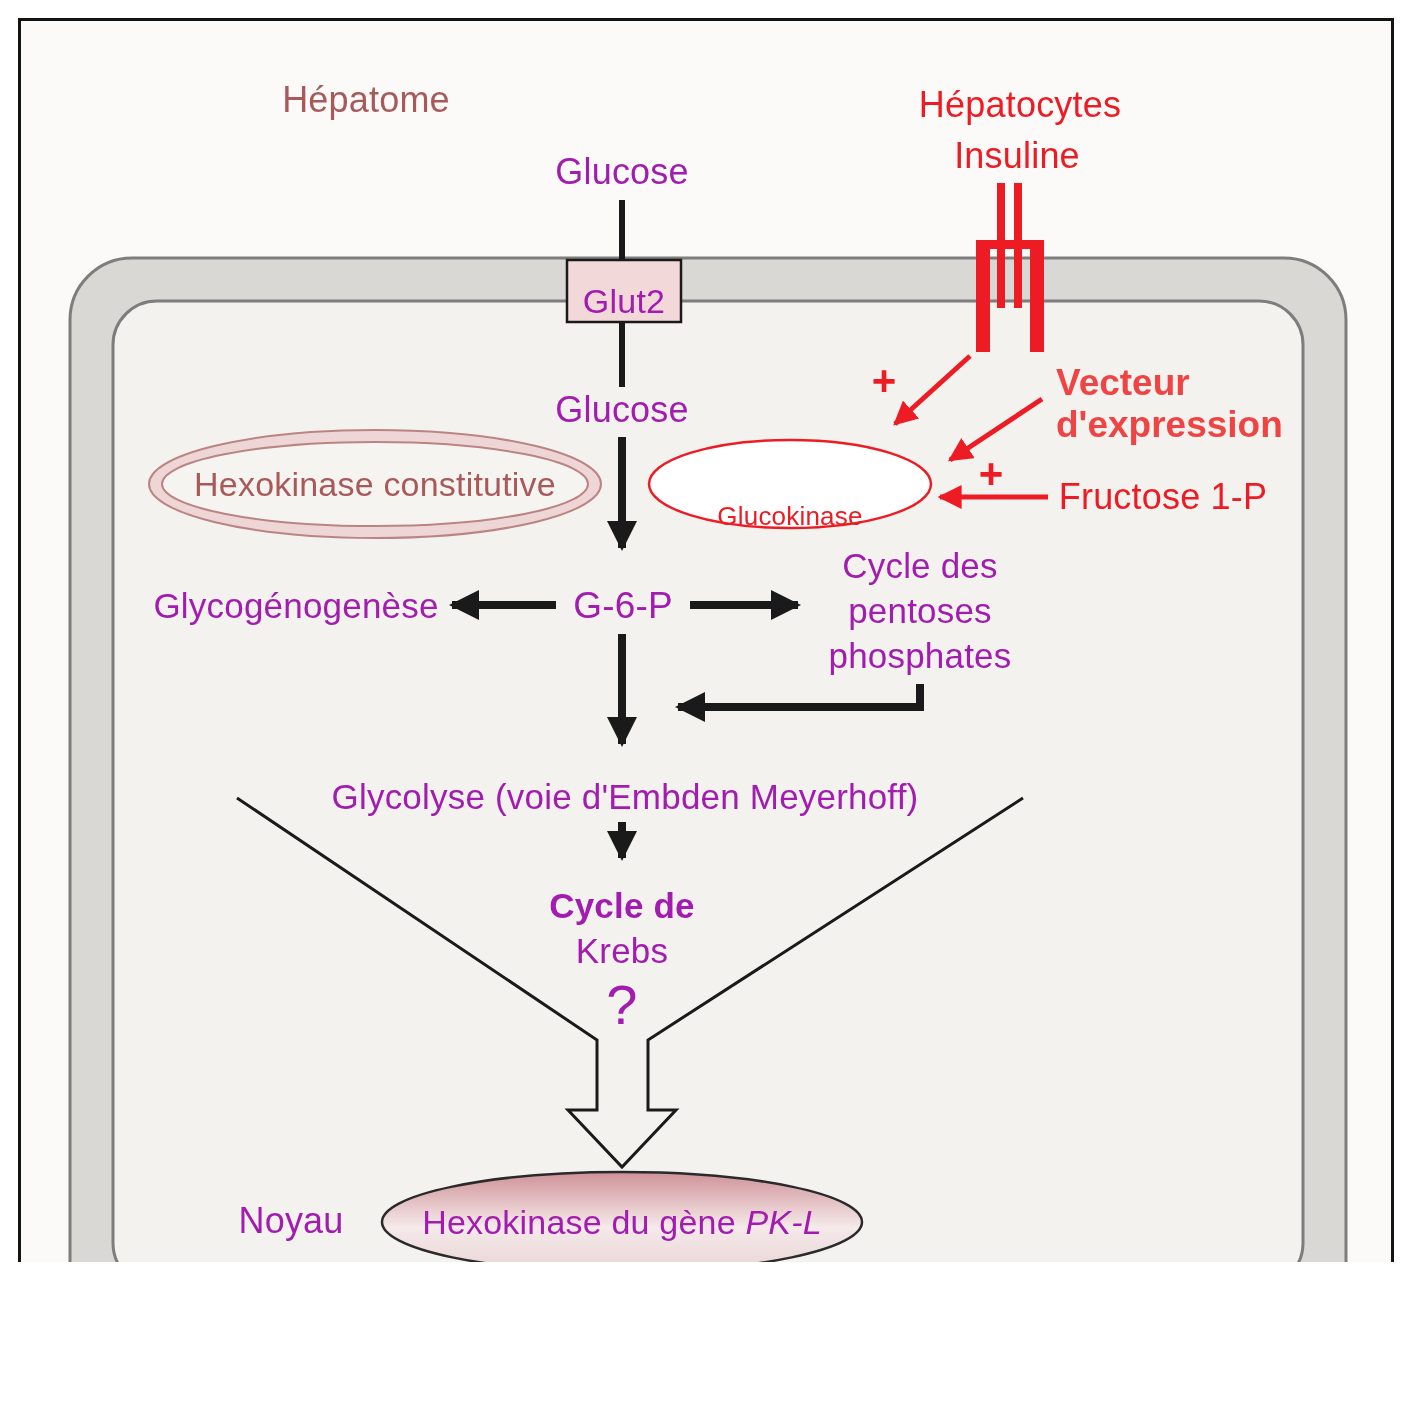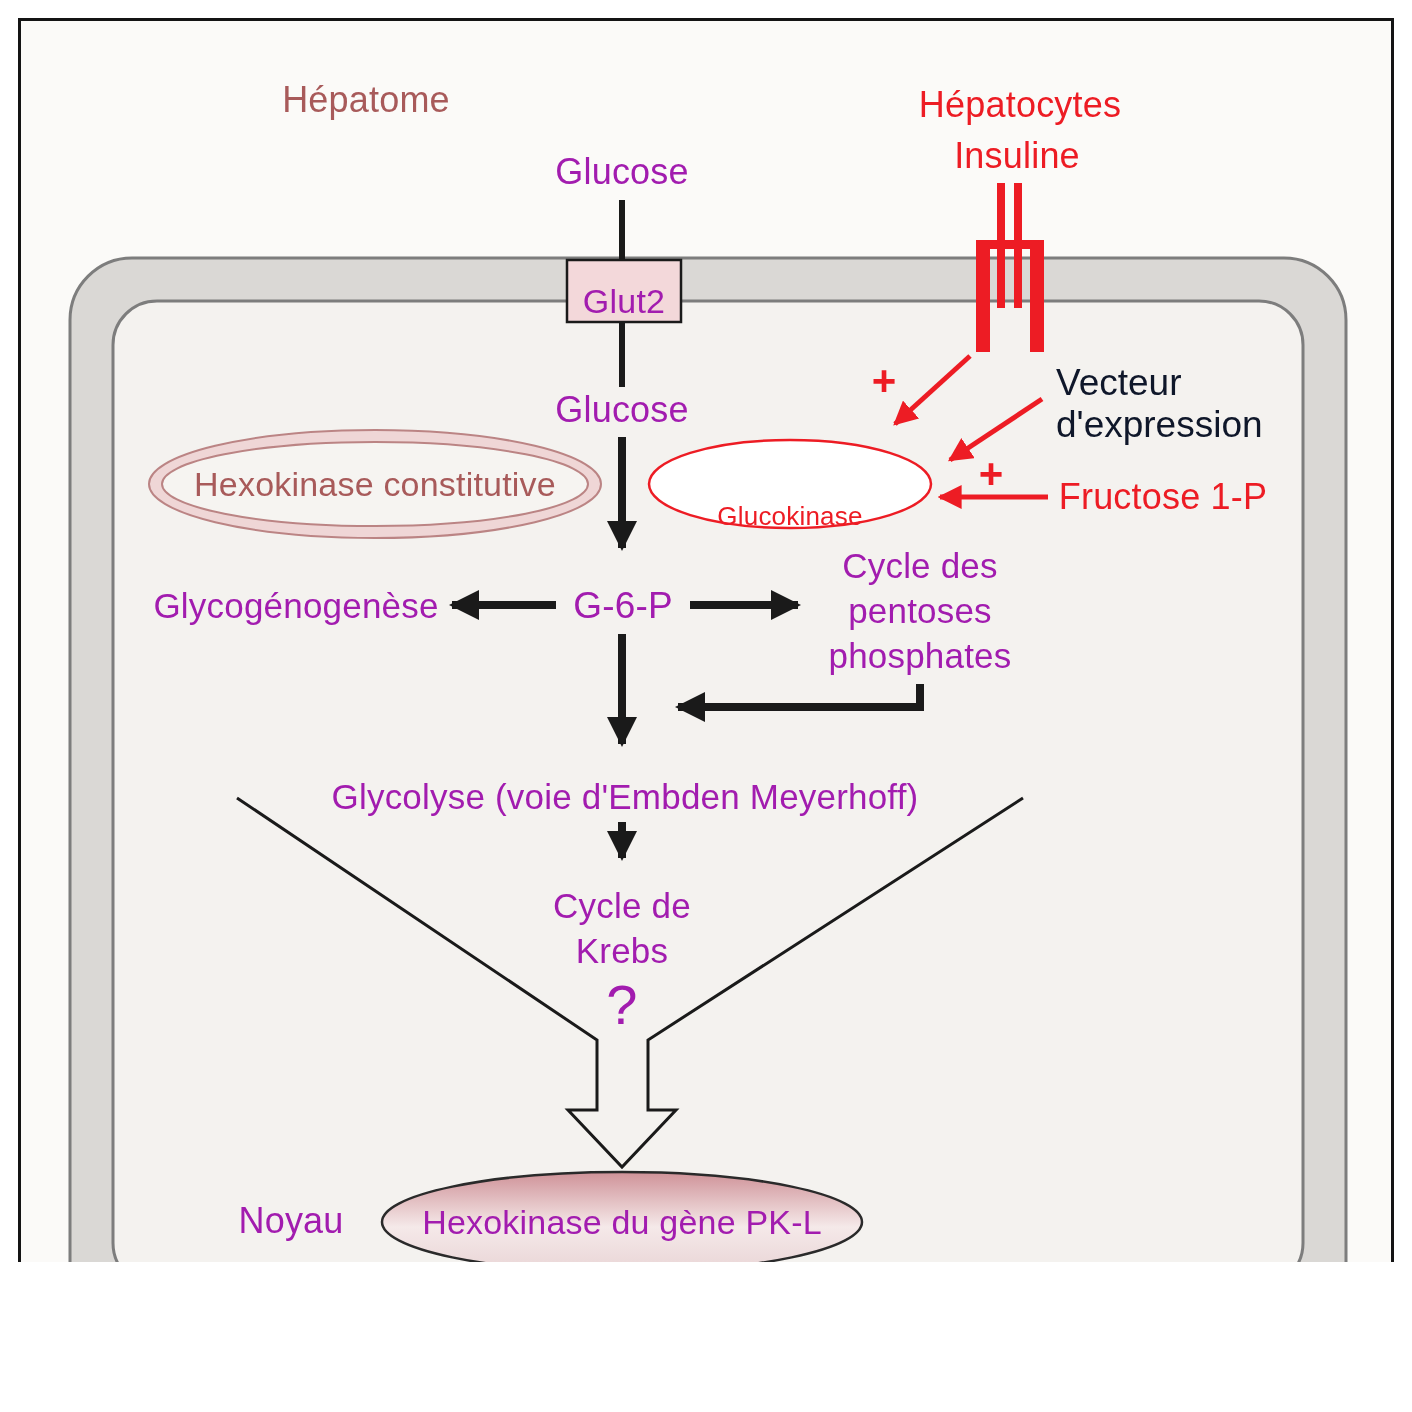--- a/index.html
+++ b/index.html
@@ -17,35 +17,35 @@
   .hepatome        { left:366px;  top:100px;  font-size:36px; }
   .hepatocytes     { left:1020px; top:105px;  font-size:36px; }
   .insuline        { left:1017px; top:156px;  font-size:36px; }
   .glucose-out     { left:622px;  top:172px;  font-size:36px; }
   .glut2           { left:624px;  top:301px;  font-size:34px;text-align:right; }
   .glucose-in      { left:622px;  top:410px;  font-size:36px; }
   .hexokinase      { left:375px;  top:484px;  font-size:34px; }
   .glucokinase     { left:790px;  top:484px;  font-size:26px;margin-top:32px; }
   .plus-insulin    { left:884px;  top:381px;  font-size:42px; font-weight:bold; }
   .plus-fructose   { left:991px;  top:474px;  font-size:42px; font-weight:bold; }
-  .vecteur { position:absolute; left:1056px; top:362px; font-weight:normal; font-size:37px;
-             color:#0f172a; line-height:42px; white-space:nowrap; }
+  .vecteur { position:absolute; left:1056px; top:362px; font-weight:bold; font-size:37px;
+             color:#ef4444; line-height:42px; white-space:nowrap; }
   .fructose        { left:1163px; top:497px;  font-size:36px; }
   .g6p             { left:623px;  top:606px;  font-size:37px; }
   .glycogen        { left:296px;  top:606px;  font-size:35px; }
   .pent1           { left:920px;  top:566px;  font-size:35px; }
   .pent2           { left:920px;  top:611px;  font-size:35px; }
   .pent3           { left:920px;  top:656px;  font-size:35px; }
   .glycolyse       { left:625px;  top:797px;  font-size:35px; }
-  .krebs1          { left:622px;  top:906px;  font-size:35px; }
+  .krebs1          { left:622px;  top:906px;  font-size:35px;font-weight:bold; }
   .krebs2          { left:622px;  top:951px;  font-size:35px; }
   .question        { left:622px;  top:1004px; font-size:56px; }
   .noyau           { left:291px;  top:1221px; font-size:36px; }
   .activation      { left:622px;  top:1222px; font-size:34px; }
-  .activation .gene { }
+  .activation .gene { font-style:italic; }
 </style>
 </head>
 <body>
 
 <div class="page">
 
   <div class="frame"></div>
 
   <svg class="diagram" viewBox="0 0 1412 1412">
     <defs>

